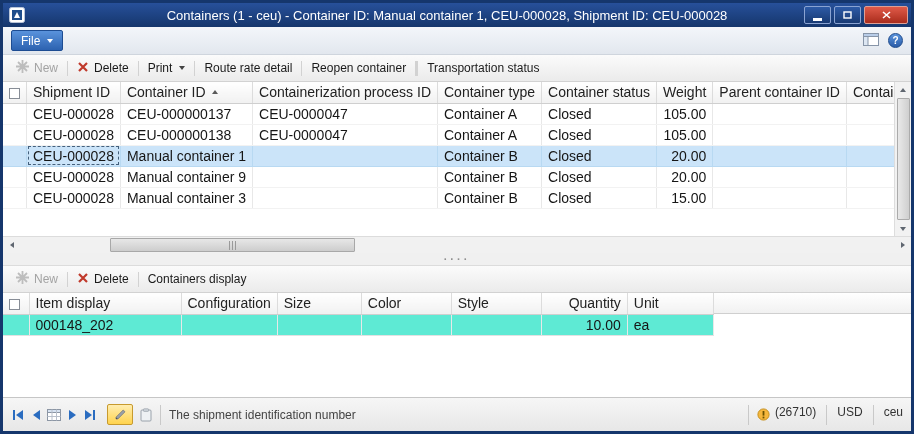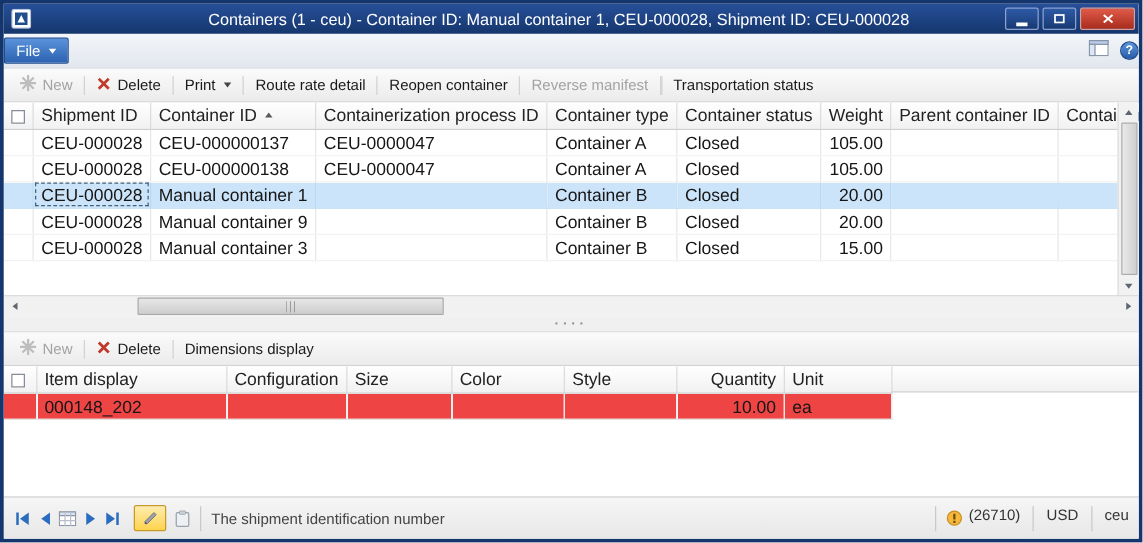--- a/index.html
+++ b/index.html
@@ -31,21 +31,21 @@
     display:flex; align-items:center; justify-content:center;
   }
   .win-btn.close{ width:44px; background:linear-gradient(#e05a49,#a92c1c); border-color:#dd9f95; }
   .min-glyph{ width:9px; height:3px; background:#fff; margin-top:8px; }
 
   
   .filebar{
     height:28px; flex:0 0 28px;
     background:linear-gradient(#f3f6fa,#e2e7ee);
     border-bottom:1px solid #cfd5dd;
-    display:flex; align-items:center; padding:0 0;
+    display:flex; align-items:center; padding:0 8px;
   }
   .file-btn{
     height:21px; padding:0 9px; border:1px solid #1d4c92; border-radius:2px;
     background:linear-gradient(#5a93dc,#2c62b0);
     color:#fff; font-size:12px; display:flex; align-items:center; gap:7px;
   }
   .caret-down-w{ width:0;height:0;border-left:3.5px solid transparent;border-right:3.5px solid transparent;border-top:4px solid #fff; }
   .filebar-right{ margin-left:auto; display:flex; align-items:center; gap:9px; }
   .help-circle{
     width:15px;height:15px;border-radius:50%;
@@ -70,21 +70,21 @@
   .grid1-area{ height:154px; flex:0 0 154px; position:relative; background:#fff; overflow:hidden; }
   .grid2-area{ flex:1 1 auto; position:relative; background:#fff; overflow:hidden; }
   table{ border-collapse:collapse; table-layout:fixed; font-size:14px; position:relative; }
   th,td{ height:21px; padding:0 6px; overflow:hidden; white-space:nowrap; text-align:left; font-weight:normal; }
   thead th{
     background:linear-gradient(#ffffff,#f1f1f1);
     border-bottom:1px solid #cfcfcf; border-right:1px solid #dcdcdc; color:#222;
   }
   tbody td{ border-right:1px solid #e8e8e8; border-bottom:1px solid #f2f2f2; color:#161616; }
   tr.selected td{ background:#cbe4f9; border-bottom-color:#b8d9f2; border-right-color:#b8d9f2; }
-  tr.grayrow td{ background:#ef4444; border-bottom-color:#e2e2e2;margin-left:40px; }
+  tr.grayrow td{ background:#5eead4; border-bottom-color:#e2e2e2;margin-left:40px; }
   td.focus-cell{ outline:1px dashed #44607c; outline-offset:-2px; }
   .num{ text-align:right; }
   .chk{ display:inline-block; width:11px; height:11px; border:1px solid #878d96; background:#fff; vertical-align:middle; }
   .sort-asc{ width:0;height:0;border-left:3.5px solid transparent;border-right:3.5px solid transparent;border-bottom:4px solid #5a5a5a; display:inline-block; margin-left:6px; }
   th .hwrap{ display:flex; align-items:center; }
   th .hwrap.right{ justify-content:flex-end; }
   .hdr-ext{ position:absolute; top:0; left:0; right:0; height:21px;
     background:linear-gradient(#ffffff,#f1f1f1); border-bottom:1px solid #cfcfcf; }
 
   
@@ -222,23 +222,20 @@
     </span>
     <span class="tb-sep"></span>
     <span class="tb-btn">
       <span>Route rate detail</span>
     </span>
     <span class="tb-sep"></span>
     <span class="tb-btn">
       <span>Reopen container</span>
     </span>
     <span class="tb-sep"></span>
-    <span class="tb-btn disabled">
-      <span>Reverse manifest</span>
-    </span>
     <span class="tb-sep"></span>
     <span class="tb-sep"></span>
     <span class="tb-btn">
       <span>Transportation status</span>
     </span>
   </div>
 
   <div class="grid1-area">
     <table>
       <colgroup>
@@ -396,21 +393,21 @@
     <span class="tb-btn">
       <span>
         <svg width="12" height="12" viewBox="0 0 12 12">
           <path d="M2 2 L10 10 M10 2 L2 10" stroke="#c0392b" stroke-width="2.2"></path>
         </svg>
       </span>
       <span>Delete</span>
     </span>
     <span class="tb-sep"></span>
     <span class="tb-btn">
-      <span>Dimensions display</span>
+      <span>Containers display</span>
     </span>
   </div>
 
   <div class="grid2-area">
     <div class="hdr-ext"></div>
     <table>
       <colgroup>
         <col style="width:26px">
           <col style="width:152px">
           <col style="width:84px">

